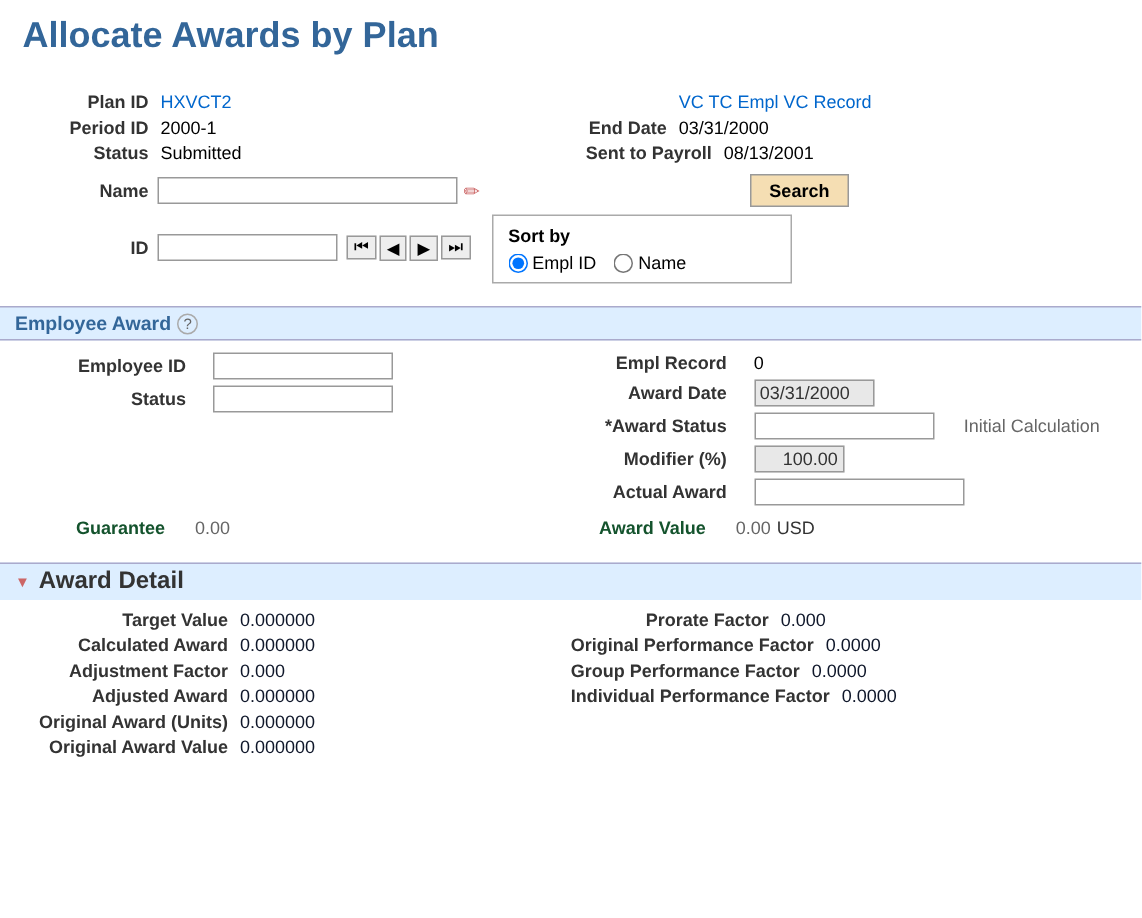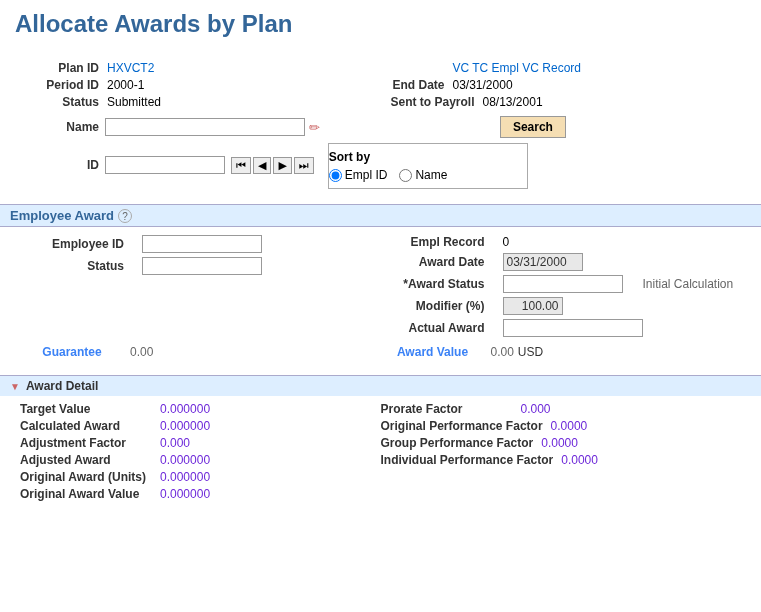--- a/index.html
+++ b/index.html
@@ -13,21 +13,21 @@
     .two-col { display: flex; width: 100%; }
     .col-left { flex: 1; }
     .col-right { flex: 1; }
     input[type="text"] { border: 1px solid #999; background: #fff; padding: 1px 3px; font-size: 12px; }
     input[type="text"].name-input { width: 200px; }
     input[type="text"].id-input { width: 120px; }
     .edit-icon { color: #c66; margin-left: 4px; cursor: pointer; font-size: 13px; }
     .nav-buttons { display: flex; align-items: center; margin-left: 6px; gap: 2px; }
     .nav-btn { border: 1px solid #999; background: #eee; padding: 1px 4px; cursor: pointer; font-size: 11px; }
     .search-btn { background: #f5deb3; border: 1px solid #999; padding: 3px 12px; cursor: pointer; font-size: 12px; font-weight: bold; }
-    .sort-dropdown { border: 1px solid #aaa; background: #fff; padding: 6px 0; margin-top: 2px; width: 200px; }
+    .sort-dropdown { border: 1px solid #aaa; background: #fff; padding: 6px 10px; margin-top: 2px; width: 200px; }
     .sort-label { font-weight: bold; color: #000; margin-bottom: 4px; }
     .sort-options { display: flex; align-items: center; gap: 12px; }
     .sort-option { display: flex; align-items: flex-end; gap: 3px; }
     .section-header { background: #ddeeff; border-top: 1px solid #aac; border-bottom: 1px solid #aac; display: flex; align-items: center; justify-content: space-between; padding: 3px 10px; margin-top: 4px; }
     .section-title { color: #369; font-weight: bold; font-size: 13px; }
     .help-icon { display: inline-block; border: 1px solid #aaa; border-radius: 50%; width: 14px; height: 14px; text-align: center; line-height: 13px; font-size: 10px; color: #666; margin-left: 4px; cursor: pointer; }
     .find-area { color: #06c; font-size: 12px; }
     .find-area a { color: #06c; text-decoration: none; cursor: pointer; }
     .employee-section { padding: 8px 20px; }
     .field-row { display: flex; align-items: center; margin-bottom: 4px; gap: 12px; }
@@ -35,30 +35,30 @@
     .field-value { }
     .field-input { border: 1px solid #999; background: #fff; padding: 1px 3px; font-size: 12px; }
     .field-input-md { width: 120px; }
     .field-input-lg { width: 140px; }
     .field-static { background: #e8e8e8; border: 1px solid #999; padding: 1px 3px; font-size: 12px; color: #333; }
     .award-desc { color: #000; margin-left: 8px; }
     .two-panel { display: flex; width: 100%; }
     .panel-left { flex: 1; }
     .panel-right { flex: 1; }
     .guarantee-row { display: flex; align-items: center; margin-bottom: 4px; }
-    .guarantee-label { font-weight: bold; text-align: center; min-width: 110px; padding-right: 6px; color: #3b82f6; }
+    .guarantee-label { font-weight: bold; text-align: right; min-width: 110px; padding-right: 20px; color: #14532d; }
     .guarantee-value { color: #666; }
     .award-detail-header { background: #ddeeff; display: flex; align-items: center; padding: 3px 10px; border-top: 1px solid #aac; margin-top: 4px; }
     .triangle { color: #c66; margin-right: 6px; font-size: 10px; }
-    .detail-title { font-weight: bold; color: #333; font-size: 12px; }
+    .detail-title { font-weight: bold; color: #333; font-size: 16px; }
     .detail-table { width: 100%; padding: 6px 20px; }
     .detail-row { display: flex; width: 100%; margin-bottom: 3px; }
     .detail-col { flex: 1; display: flex; align-items: center; }
-    .detail-label { font-weight: bold; min-width: 140px; padding-right: 8px; color: #333; }
-    .detail-val { color: #6d28d9; }
+    .detail-label { font-weight: bold; text-align: right; min-width: 140px; padding-right: 8px; color: #333; }
+    .detail-val { color: #0f172a; }
     .initial-calc { color: #666; font-size: 12px; margin-left: 8px; }
     .usd-label { margin-left: 4px; color: #333; }
   </style>
 </head>
 <body>
 
 <div class="page-title">Allocate Awards by Plan</div>
 
 <div class="form-area">
   <div class="two-col">

